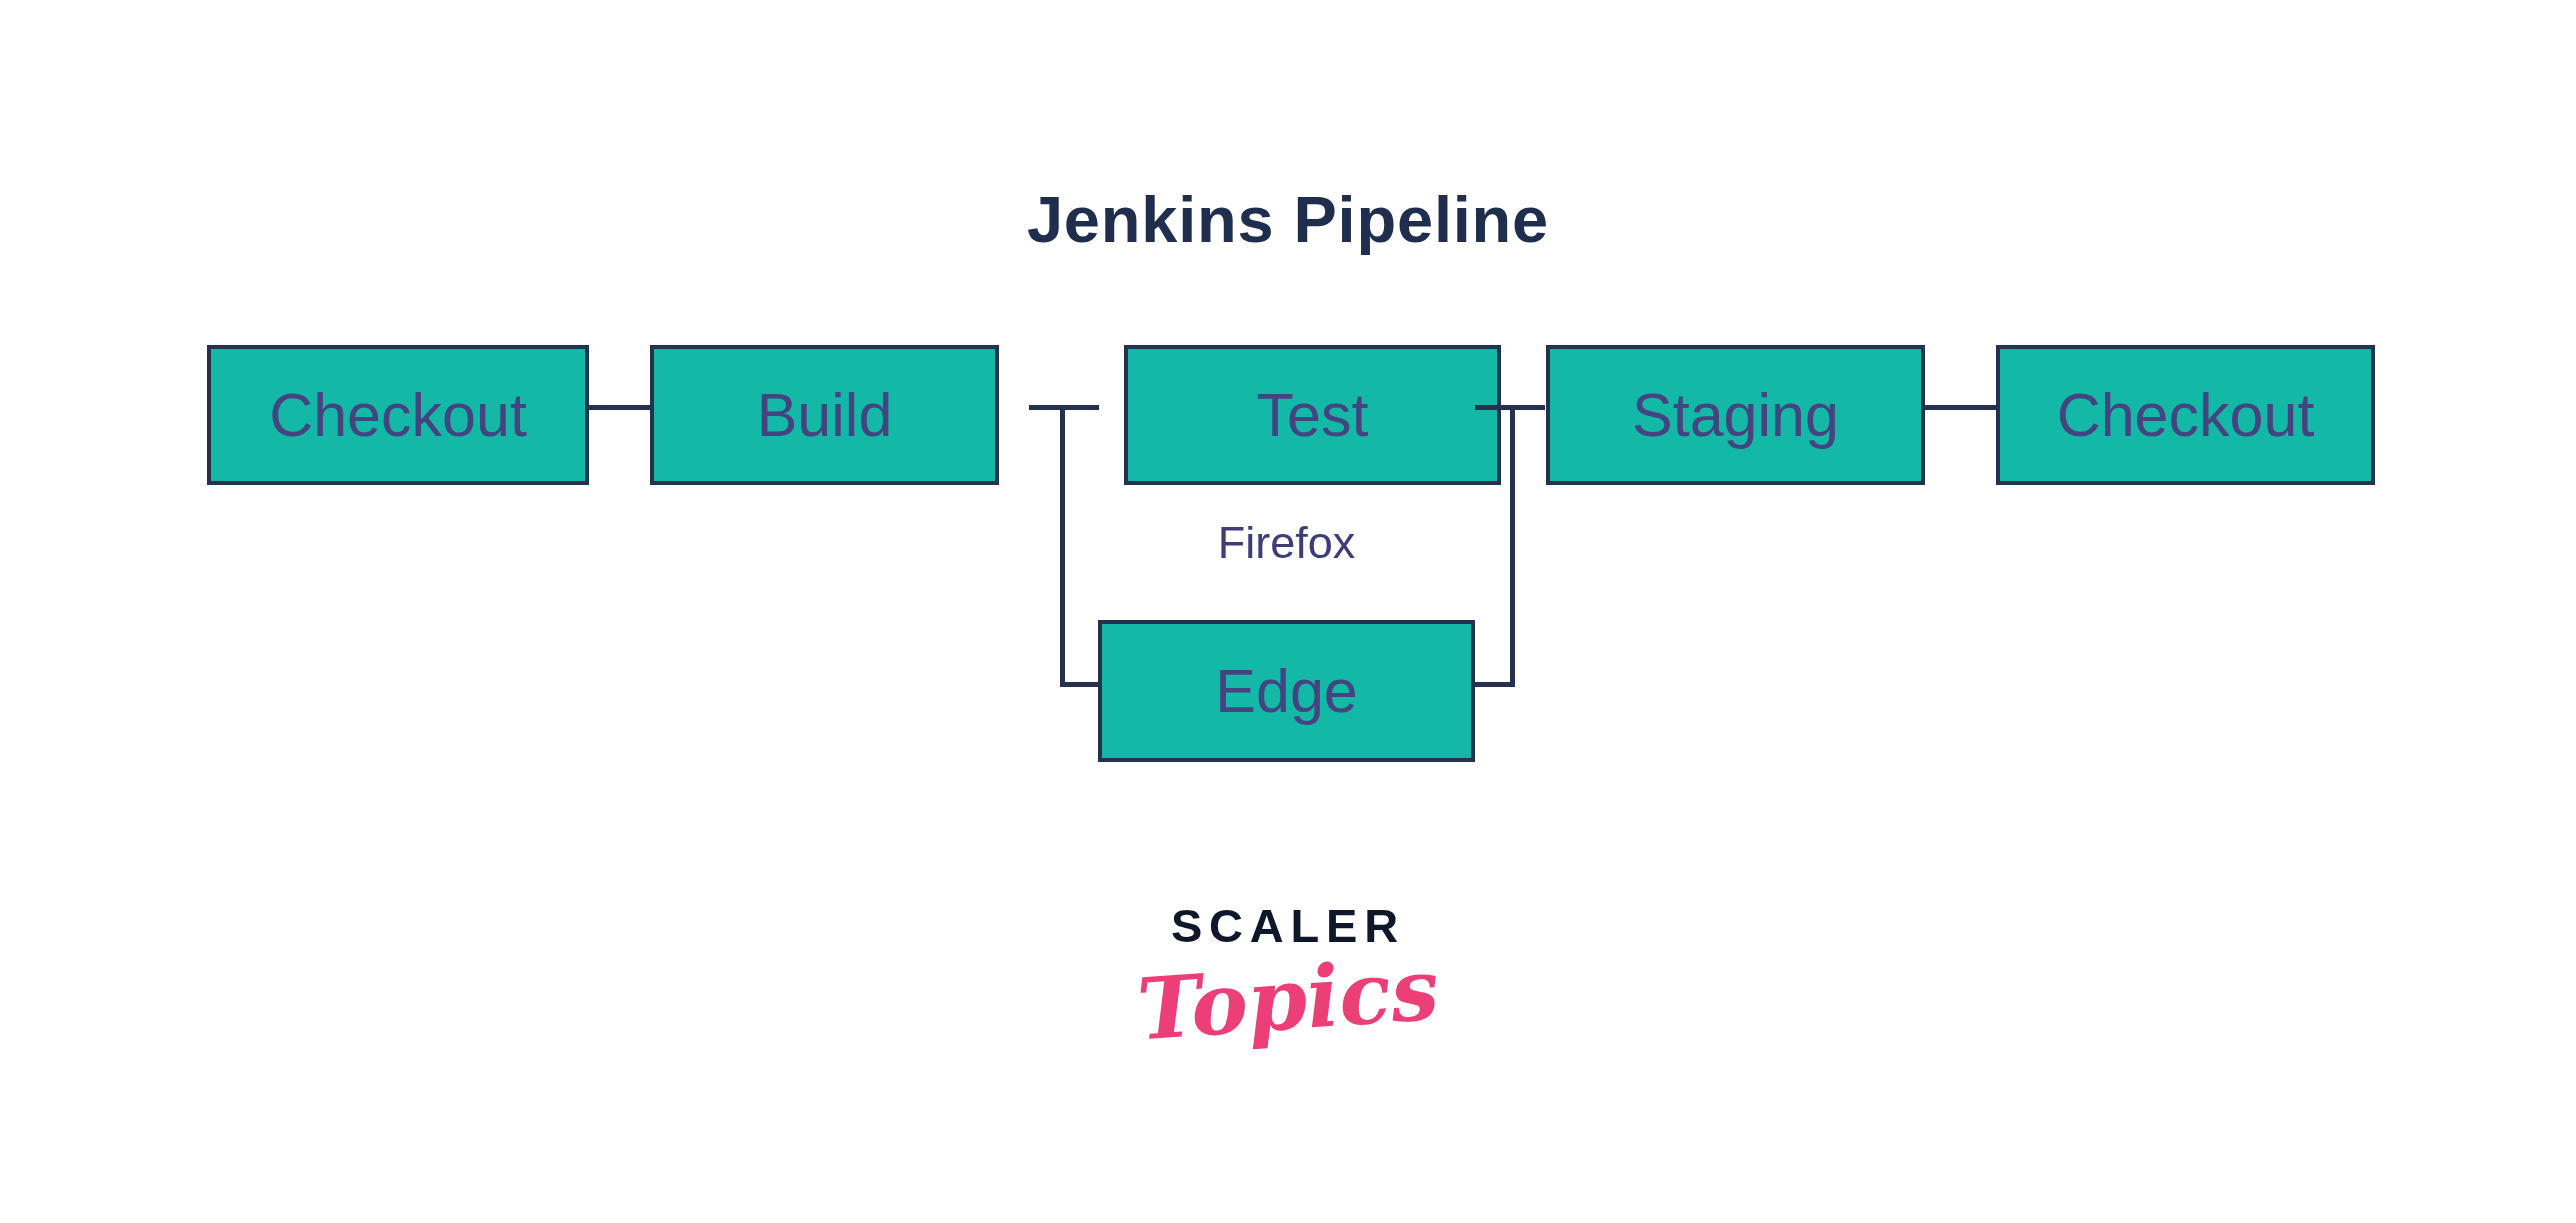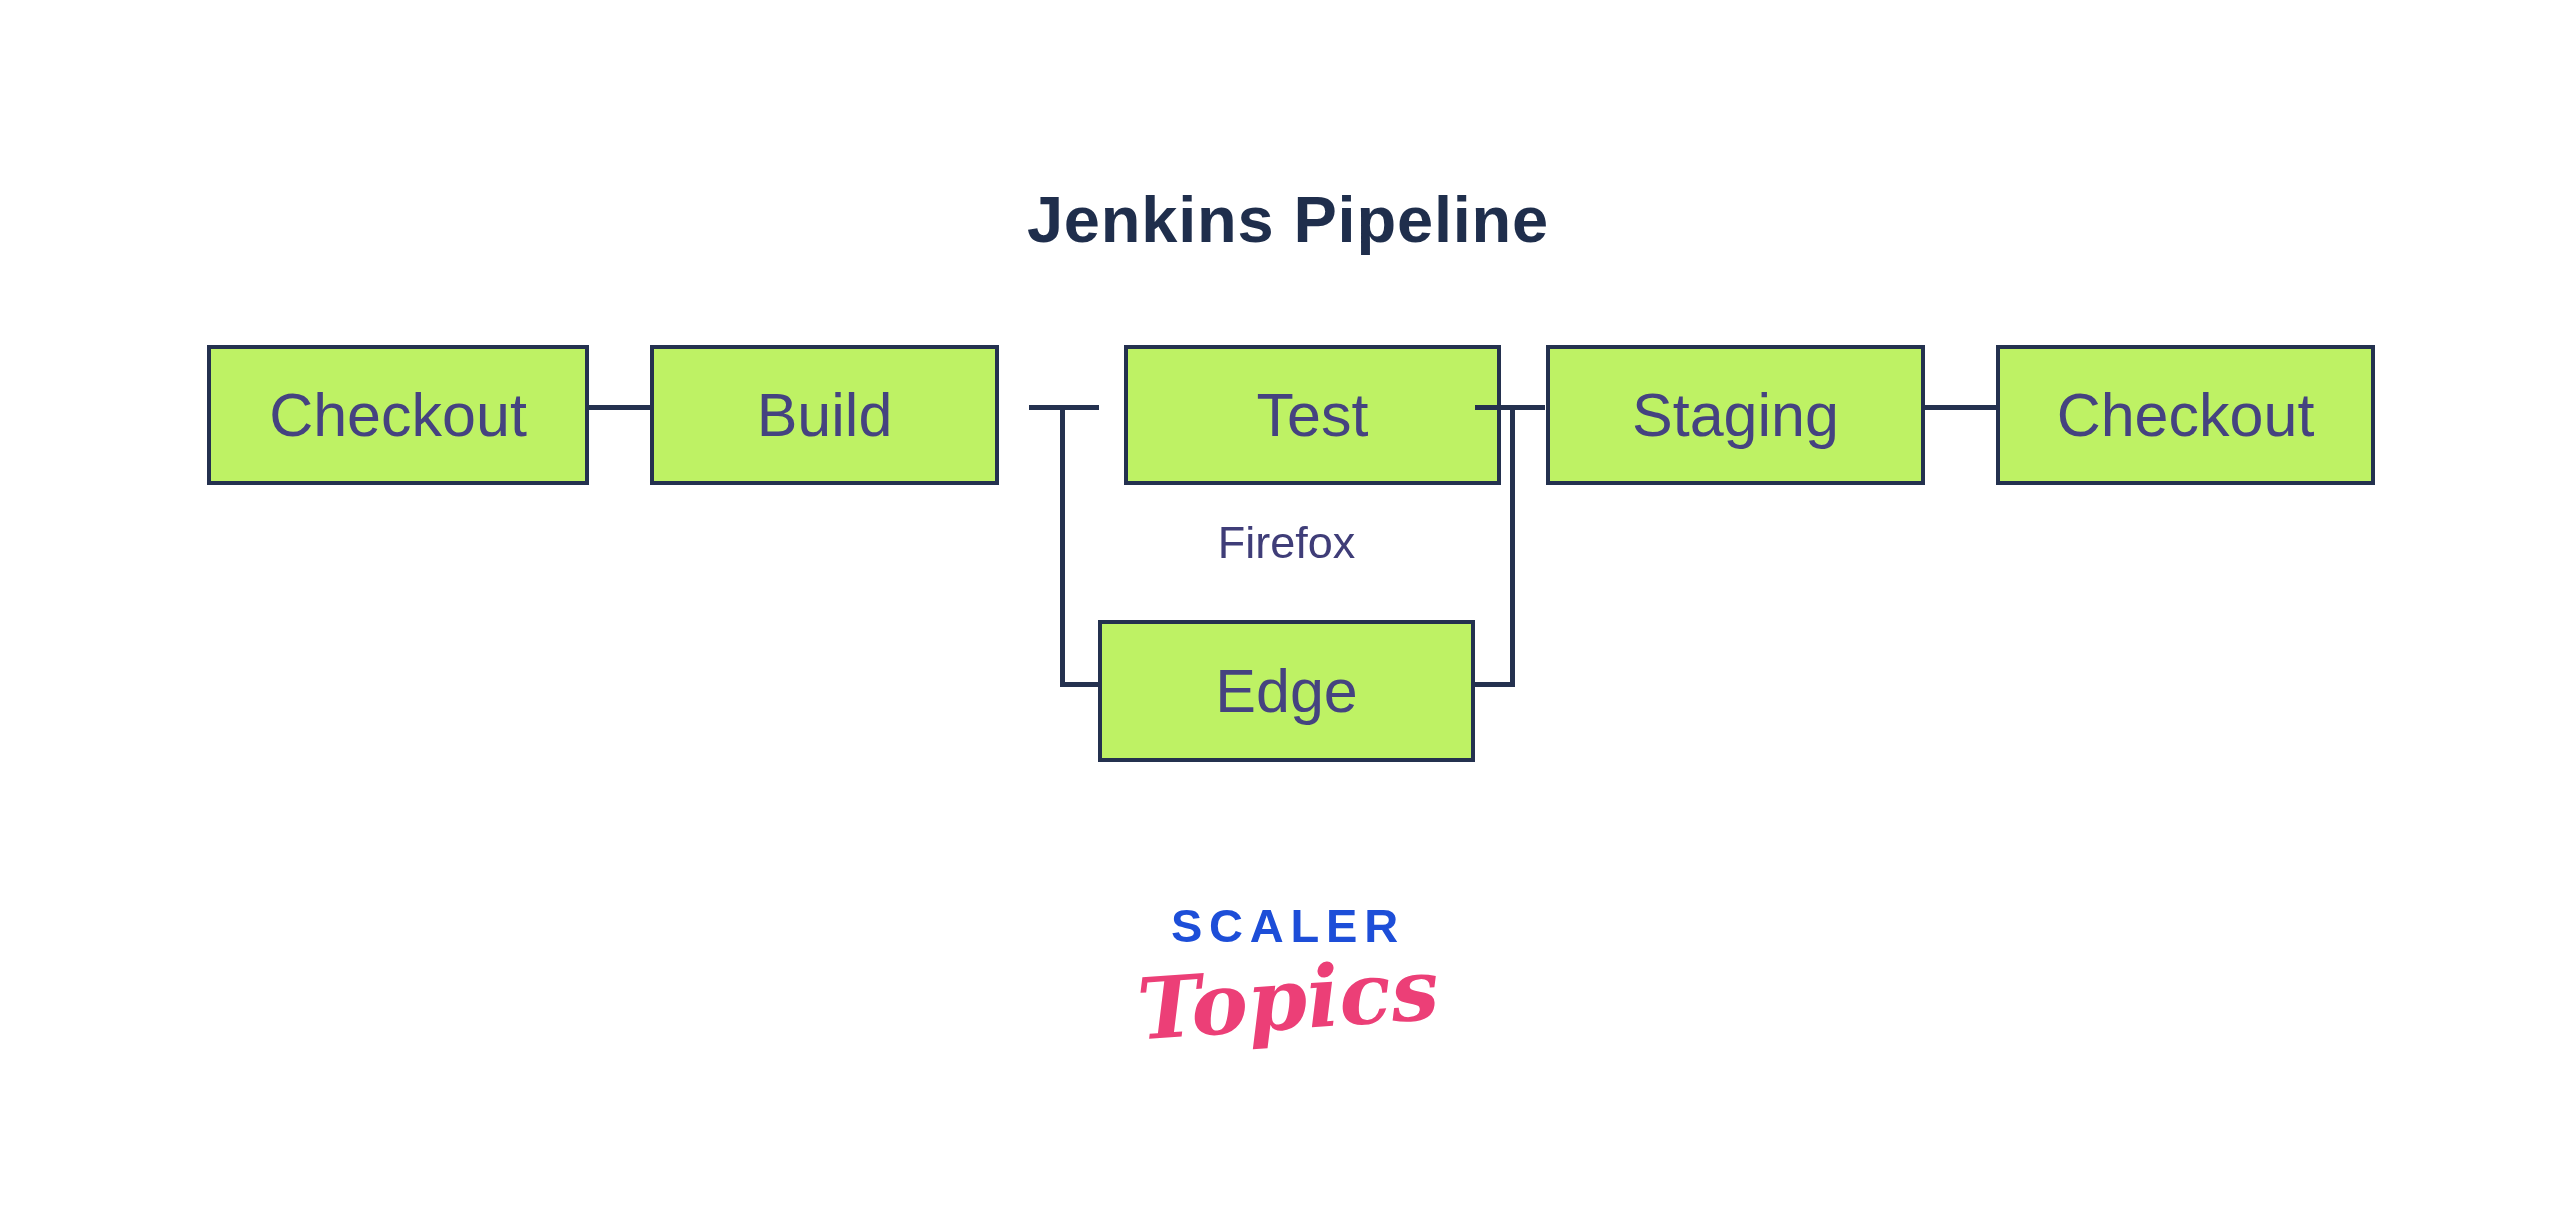--- a/index.html
+++ b/index.html
@@ -19,21 +19,21 @@
     font-size: 65px;
     font-weight: 700;
     color: #1f2e4c;
     letter-spacing: 0.8px;
   }
   .stage-box {
     position: absolute;
     top: 345px;
     height: 140px;
     box-sizing: border-box;
-    background: #bef264;
+    background: #14b8a6;
     border: 4.5px solid #24314f;
     display: flex;
     align-items: center;
     justify-content: center;
     font-size: 61px;
     color: #454380;
   }
   .stage-box.branch-node {
     top: 620px;
     height: 142px;
@@ -56,21 +56,21 @@
   .logo {
     position: absolute;
     left: 0; right: 0;
     top: 898px;
     text-align: center;
   }
   .logo-brand {
     font-size: 47px;
     font-weight: 800;
     letter-spacing: 6.8px;
-    color: #1d4ed8;
+    color: #0f172a;
     font-family: "Liberation Sans", sans-serif;
   }
   .logo-sub {
     margin-top: -4.5px;
     font-size: 85px;
     font-style: italic;
     font-weight: 700;
     color: #ec3f77;
     font-family: "DejaVu Serif", serif;
     transform: rotate(-4deg);

